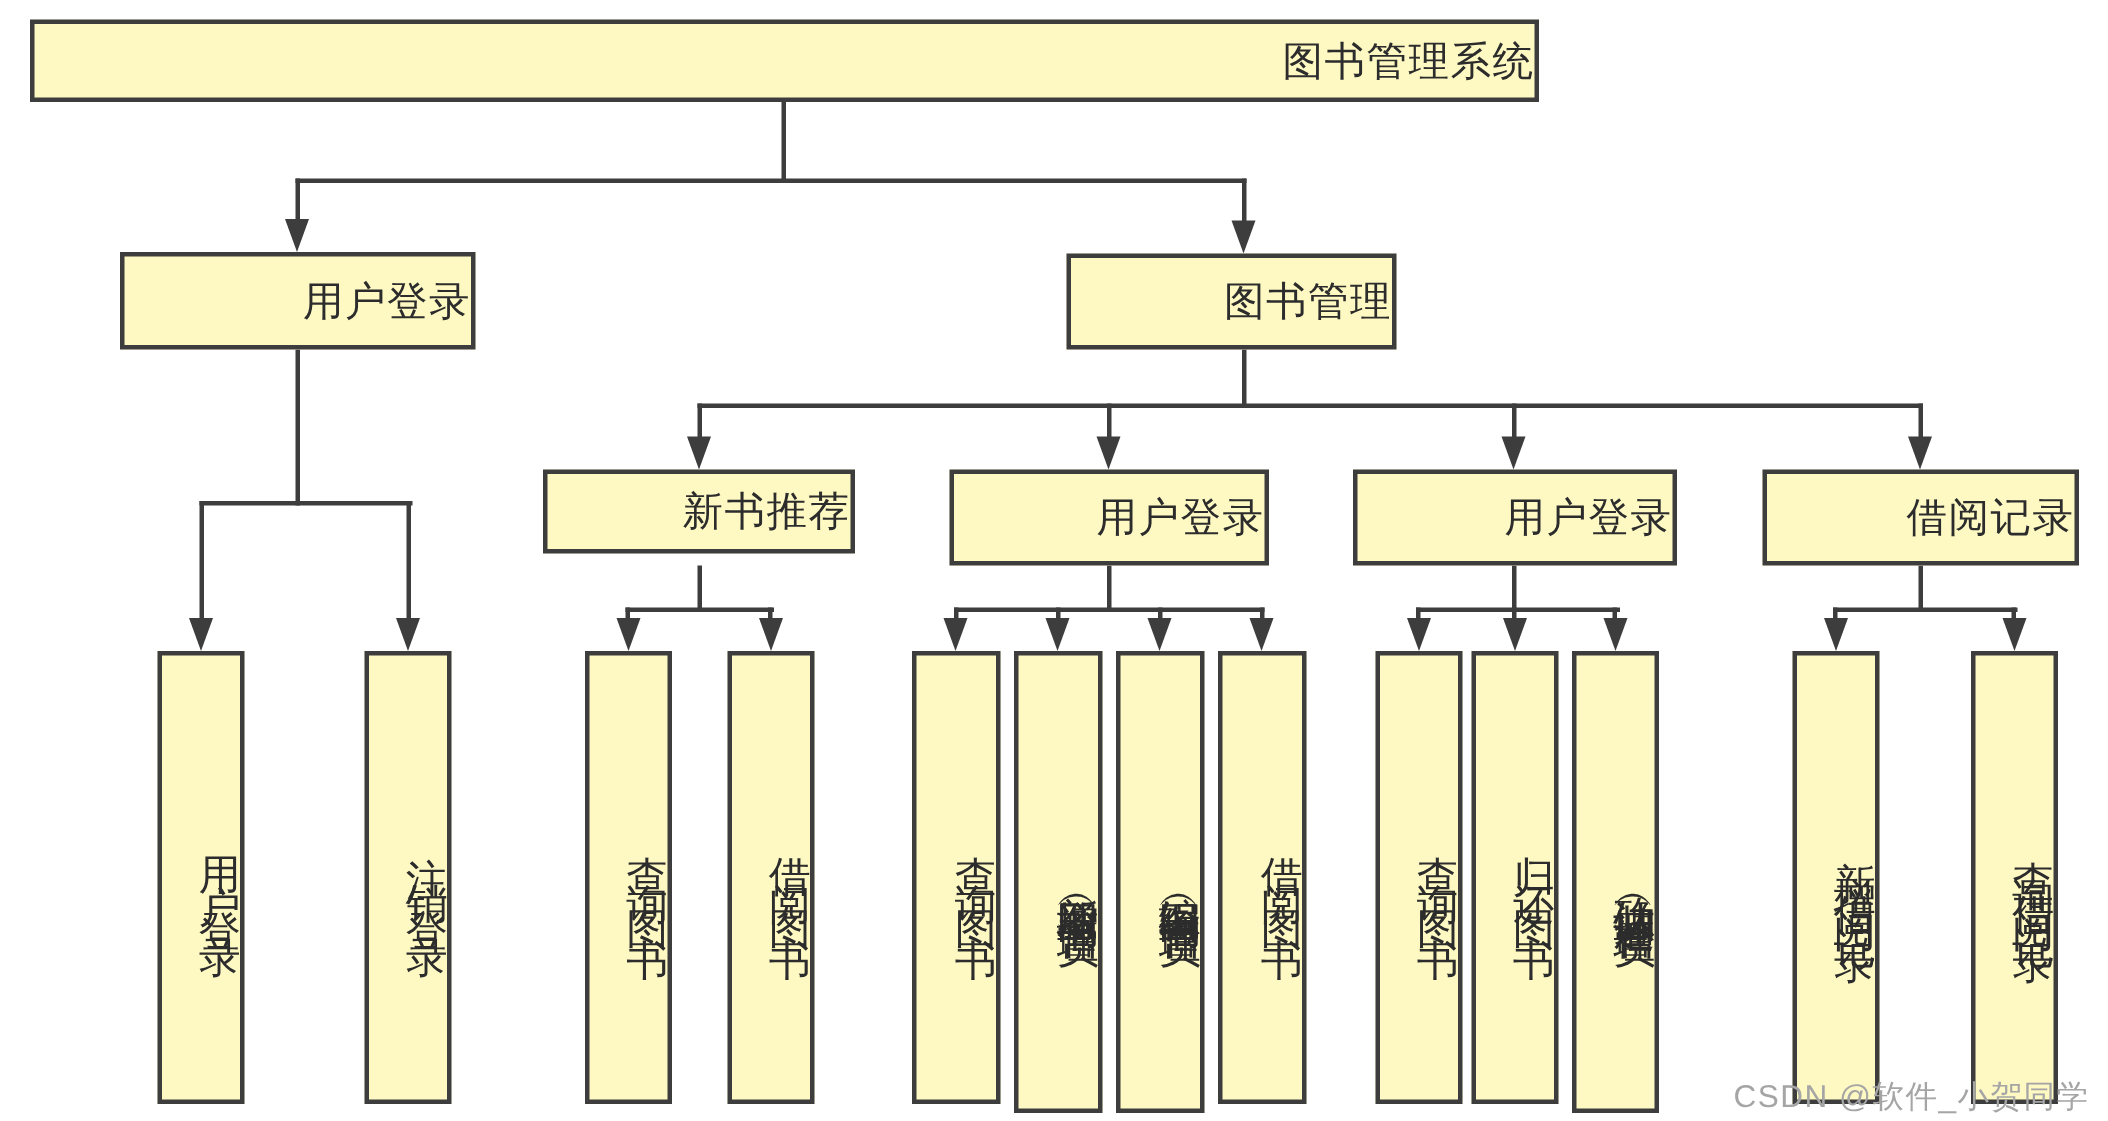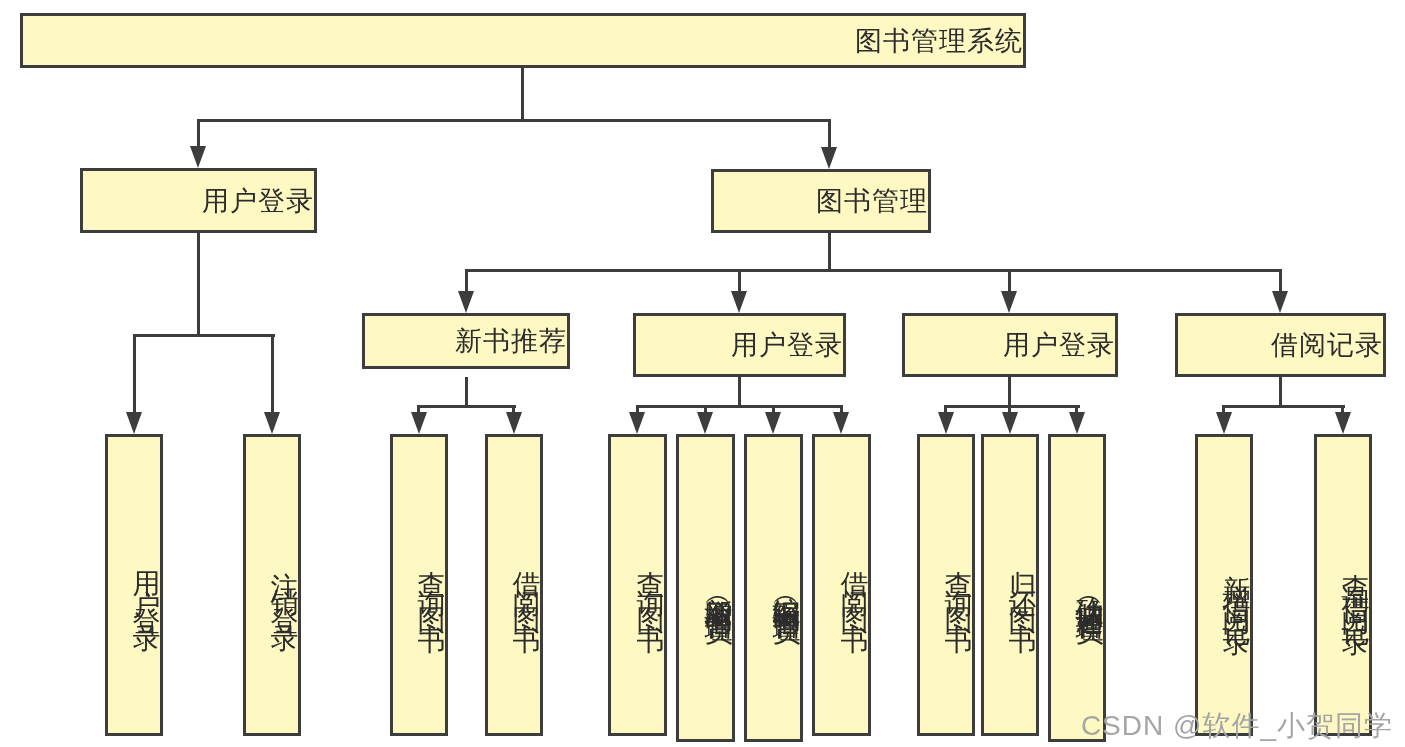--- a/index.html
+++ b/index.html
@@ -54,21 +54,21 @@
   .n-leaf-bb-edit{left:744px;top:434px;width:59px;height:308px;}
   .n-leaf-bb-borrow{left:812px;top:434px;width:59px;height:302px;}
   .n-leaf-cb-query{left:917px;top:434px;width:58px;height:302px;}
   .n-leaf-cb-return{left:981px;top:434px;width:58px;height:302px;}
   .n-leaf-cb-confirm{left:1048px;top:434px;width:58px;height:308px;}
   .n-leaf-br-add{left:1195px;top:434px;width:58px;height:302px;}
   .n-leaf-br-query{left:1314px;top:434px;width:58px;height:302px;}
   
   .watermark{
     position:absolute;right:12px;bottom:2px;z-index:5;
-    font-size:28px;color:var(--wm);letter-spacing:1px;white-space:nowrap;
+    font-size:21px;color:var(--wm);letter-spacing:1px;white-space:nowrap;
   }
 </style>
 </head>
 <body>
 
 <div id="stage">
 
   <div class="vl" style="left:521px;top:68px;height:53px;"></div>
   <div class="hl" style="left:197px;top:119px;width:634px;"></div>
   <div class="vl" style="left:197px;top:119px;height:32px;"></div>

